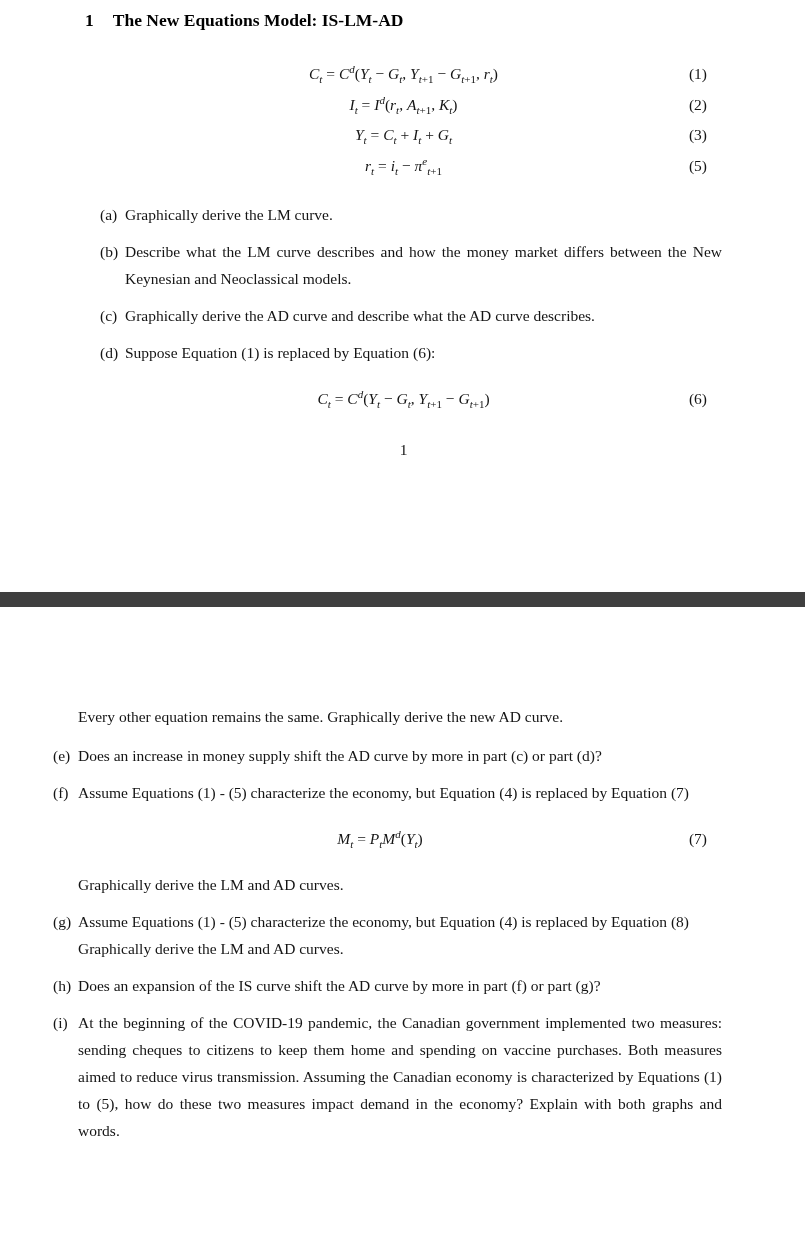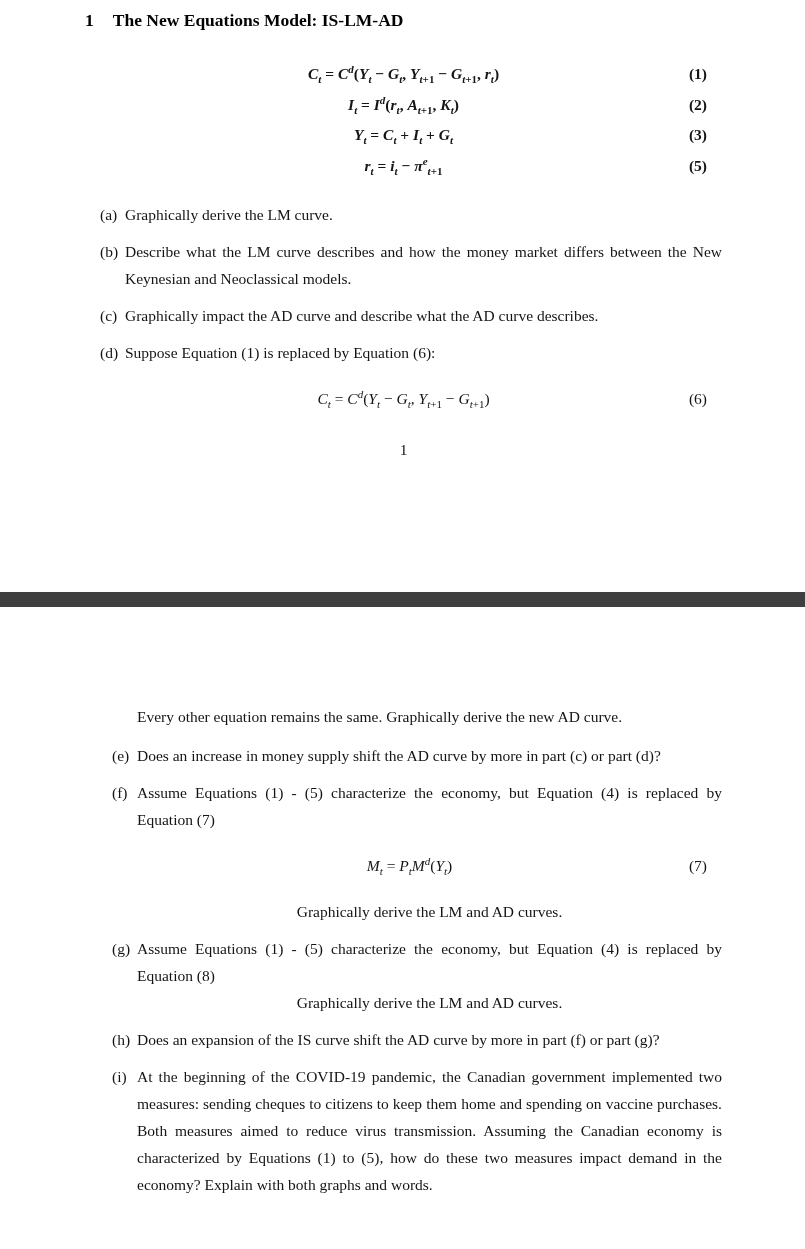--- a/index.html
+++ b/index.html
@@ -9,43 +9,43 @@
     height: 1249px;
     overflow: hidden;
     background: #ffffff;
     color: #141414;
     font-family: "Liberation Serif", serif;
     font-size: 15.5px;
   }
   .page { background: #ffffff; overflow: hidden; }
   .page1 { height: 592px; padding: 10px 83px 0 85px; }
   .page-separator { height: 15px; background: #3f3f3f; }
-  .page2 { height: 642px; padding: 96px 83px 0 97px; }
+  .page2 { height: 642px; padding: 96px 83px 0 38px; }
 
   h1.title {
     font-size: 17.5px;
     font-weight: bold;
     display: flex;
     gap: 19px;
     margin-bottom: 23px;
     color: #000;
   }
   .intro { line-height: 28px; text-align: justify; }
   .intro em { font-style: italic; }
 
-  .eq-block { margin-top: 28px; font-weight: bold; }
+  .eq-block { margin-top: 28px; }
   .eq-row { position: relative; text-align: center; line-height: 30.5px; }
   .eq-num { position: absolute; right: 15px; top: 0; }
 
   .items { margin-top: 20px; list-style: none; }
   .item { display: flex; margin: 0 0 10px 15px; line-height: 27px; }
   .item-label { width: 25px; flex-shrink: 0; }
   .item-body { flex: 1; text-align: justify; }
   .item-body .eq-row { margin: 18px 0 16px -40px; text-align: center; }
-  .followup { text-align: center; }
+  .followup { text-align: left; }
 
   .page-num { text-align: center; margin-top: 8px; }
   .cont { margin: 0 0 12px 40px; line-height: 27px; }
 
   .eq-math i, .item i { font-style: italic; }
   sub, sup { font-size: 11px; line-height: 0; }
   sub { position: relative; top: 4px; vertical-align: baseline; }
   sup { position: relative; top: -6px; vertical-align: baseline; }
 </style>
 </head>
@@ -86,21 +86,21 @@
     </li>
     <li class="item">
       <span class="item-label">(b)</span>
       <div class="item-body">
         <div>Describe what the LM curve describes and how the money market differs between the New Keynesian and Neoclassical models.</div>
       </div>
     </li>
     <li class="item">
       <span class="item-label">(c)</span>
       <div class="item-body">
-        <div>Graphically impact the AD curve and describe what the AD curve describes.</div>
+        <div>Graphically derive the AD curve and describe what the AD curve describes.</div>
       </div>
     </li>
     <li class="item">
       <span class="item-label">(d)</span>
       <div class="item-body">
         <div>Suppose Equation (1) is replaced by Equation (6):</div>
         <div class="eq-row">
           <span class="eq-math"><i>C</i><sub><i>t</i></sub> = <i>C</i><sup><i>d</i></sup>(<i>Y</i><sub><i>t</i></sub> − <i>G</i><sub><i>t</i></sub>, <i>Y</i><sub><i>t</i>+1</sub> − <i>G</i><sub><i>t</i>+1</sub>)</span>
           <span class="eq-num">(6)</span>
         </div>

